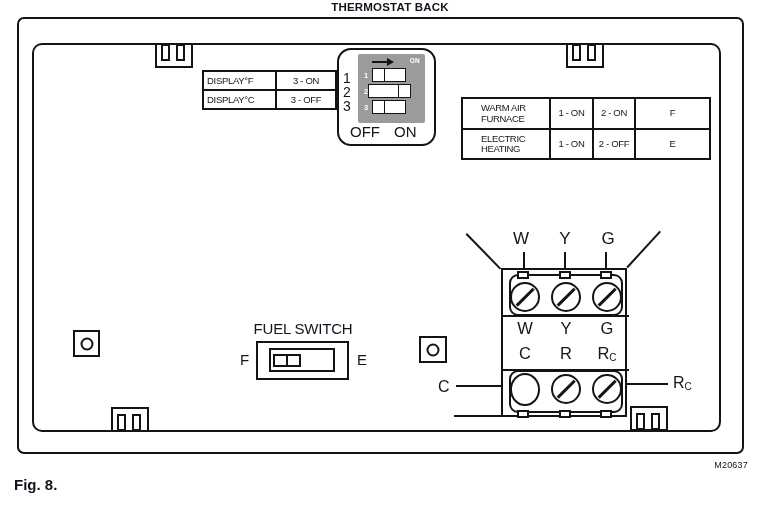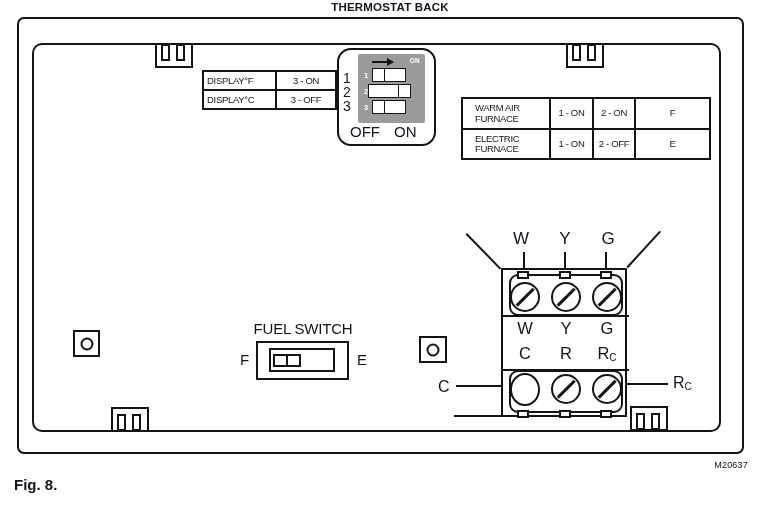--- a/index.html
+++ b/index.html
@@ -42,21 +42,21 @@
   .track{position:absolute;box-sizing:border-box;border:1.5px solid #141414;background:#fff;height:14px;}
   .track .knob{position:absolute;box-sizing:border-box;border:1.5px solid #141414;background:#fff;top:-1.5px;height:14px;width:13px;}
   .knob.left{left:-1.5px;} .knob.right{right:-1.5px;}
   .dip-offon{position:absolute;left:0;top:73px;width:99px;font-size:15px;letter-spacing:0;}
   .dip-off{position:absolute;left:11px;} .dip-on{position:absolute;left:55px;}
 
   
   .heat-table{left:461px;top:97px;border-collapse:collapse;table-layout:fixed;}
   .heat-table td,.heat-table th{box-sizing:border-box;border:2px solid #141414;font-size:9.5px;line-height:10.5px;letter-spacing:-.35px;font-weight:400;padding:1px 3px;}
   .heat-table th{text-align:center;}
-  .heat-table td.sys{text-align:left;padding-left:12px;margin-top:12px;}
+  .heat-table td.sys{text-align:left;padding-left:18px;margin-top:12px;}
   .heat-table td.c{text-align:center;}
 
   
   .wyg{position:absolute;top:229px;font-size:17px;transform:translateX(-50%);}
   .diag{position:absolute;height:2px;background:#141414;transform-origin:0 0;}
   .tblock{left:501px;top:268px;width:126px;height:149px;}
   .strip{position:absolute;box-sizing:border-box;border:2.5px solid #141414;background:#fff;left:6px;width:114px;border-radius:9px;}
   .band{position:absolute;left:0;width:126px;height:2px;background:#141414;}
   .screw{position:absolute;box-sizing:border-box;width:30px;height:30px;border:2.5px solid #141414;border-radius:50%;background:#fff;}
   .screw .sslot{position:absolute;left:50%;top:50%;width:2.5px;height:24px;background:#141414;transform:translate(-50%,-50%) rotate(45deg);}
@@ -160,21 +160,21 @@
         <col style="width:75px">
       </colgroup>
     <tbody>
     <tr style="height:31px;">
       <td class="sys">WARM AIR FURNACE</td>
       <td class="c">1 - ON</td>
       <td class="c">2 - ON</td>
       <td class="c">F</td>
     </tr>
     <tr style="height:30px;">
-      <td class="sys">ELECTRIC FURNACE</td>
+      <td class="sys">ELECTRIC HEATING</td>
       <td class="c">1 - ON</td>
       <td class="c">2 - OFF</td>
       <td class="c">E</td>
     </tr>
   </tbody>
     </table>
 
   <div class="wyg" style="left:521px;">W</div>
   <div class="wyg" style="left:565px;">Y</div>
   <div class="wyg" style="left:608px;">G</div>

